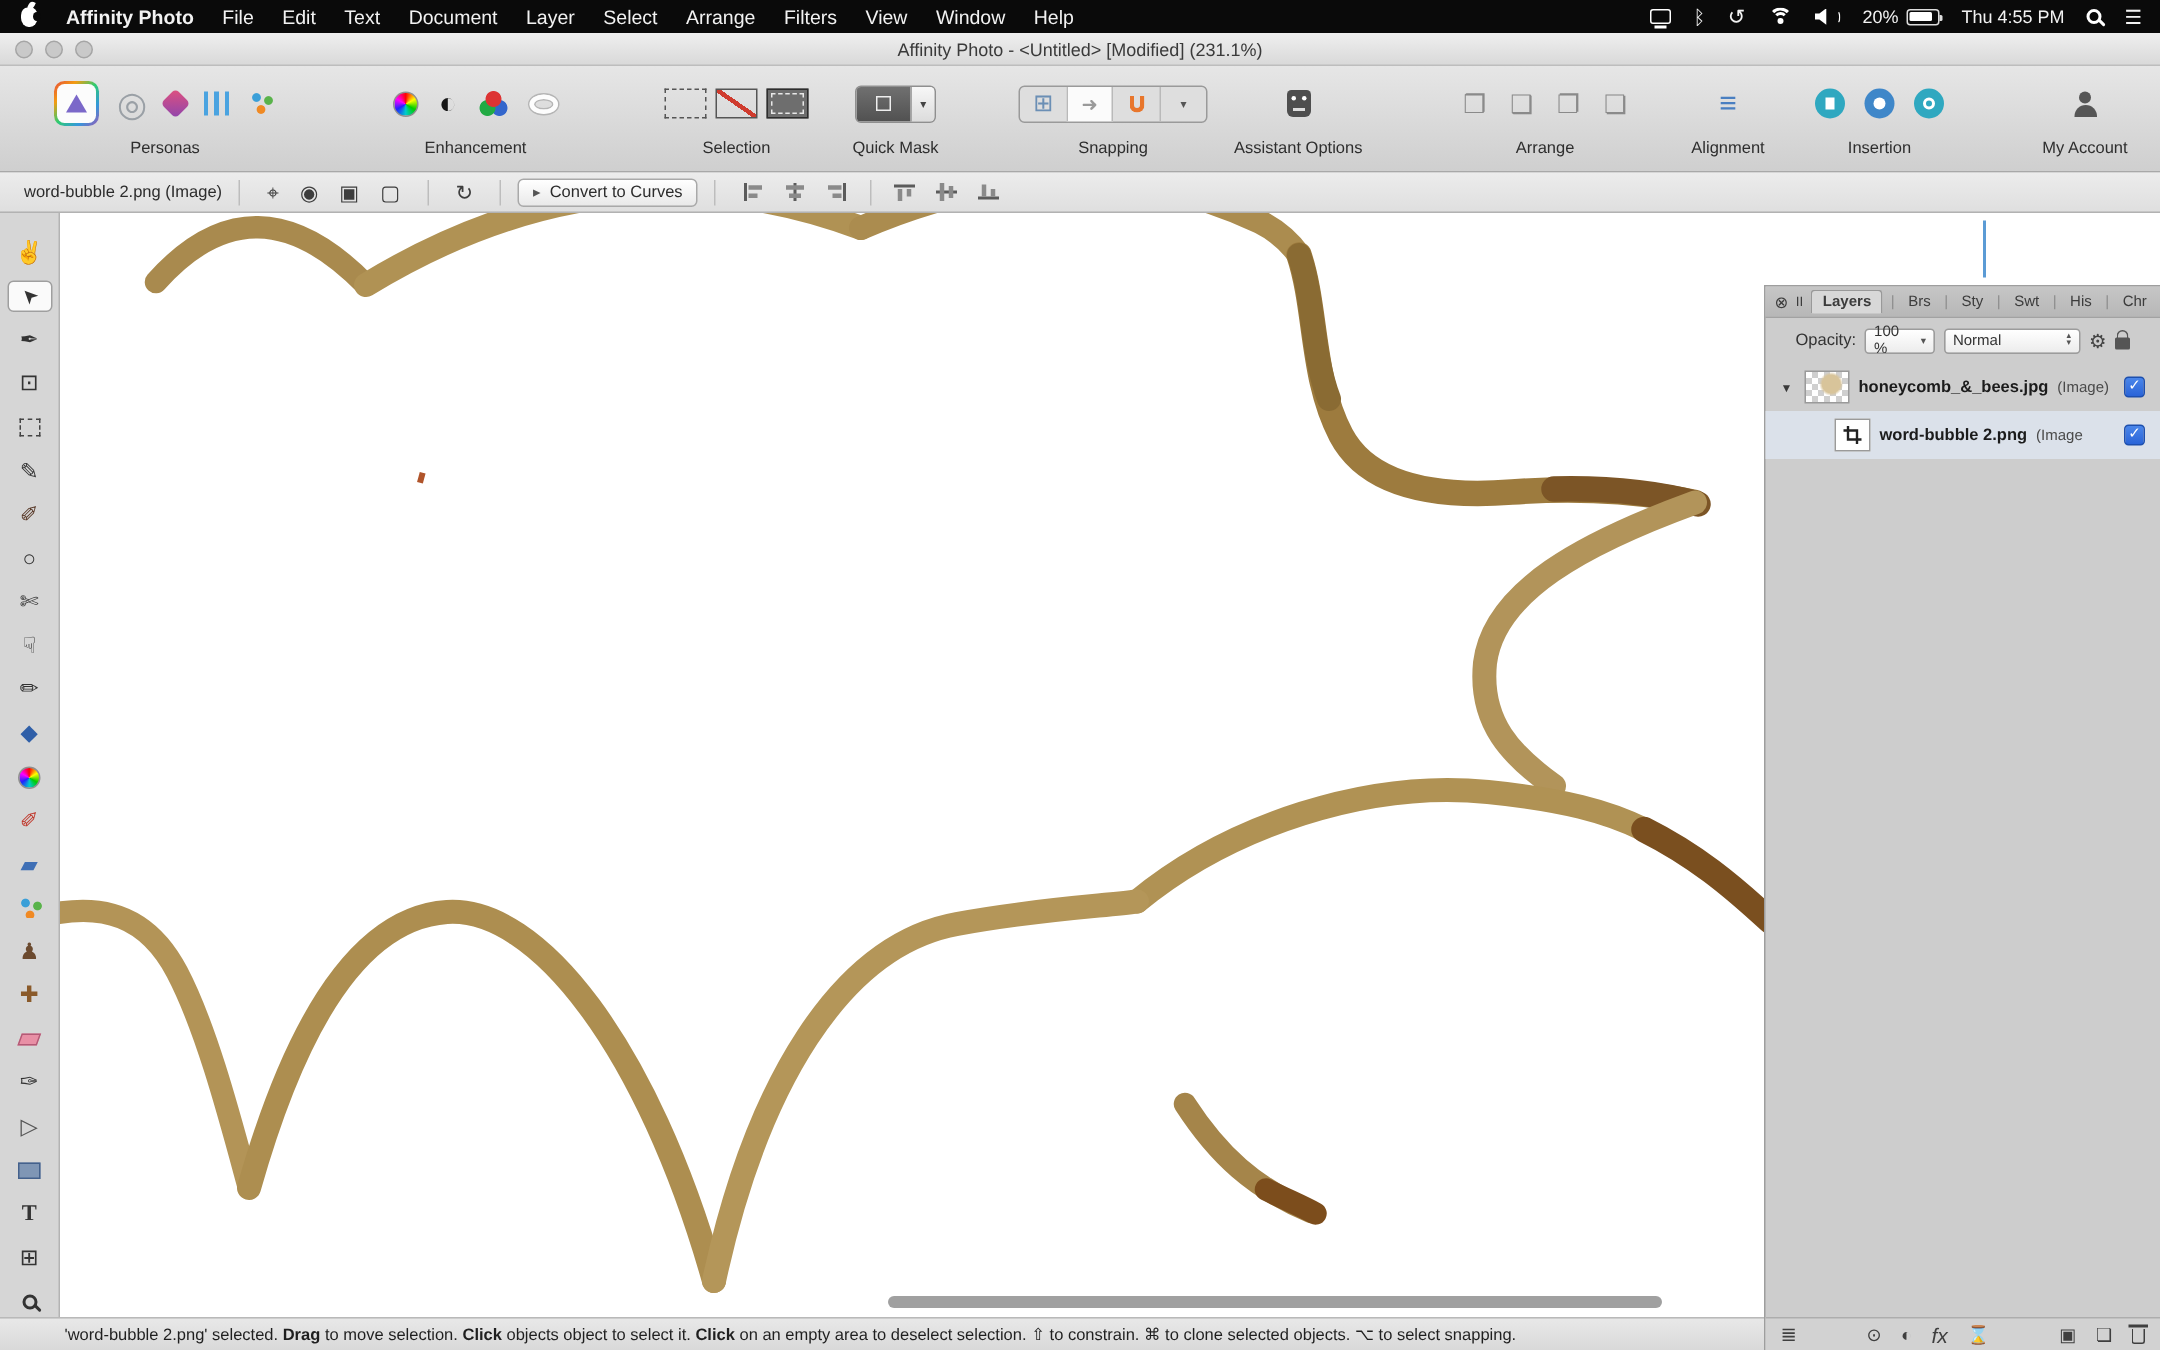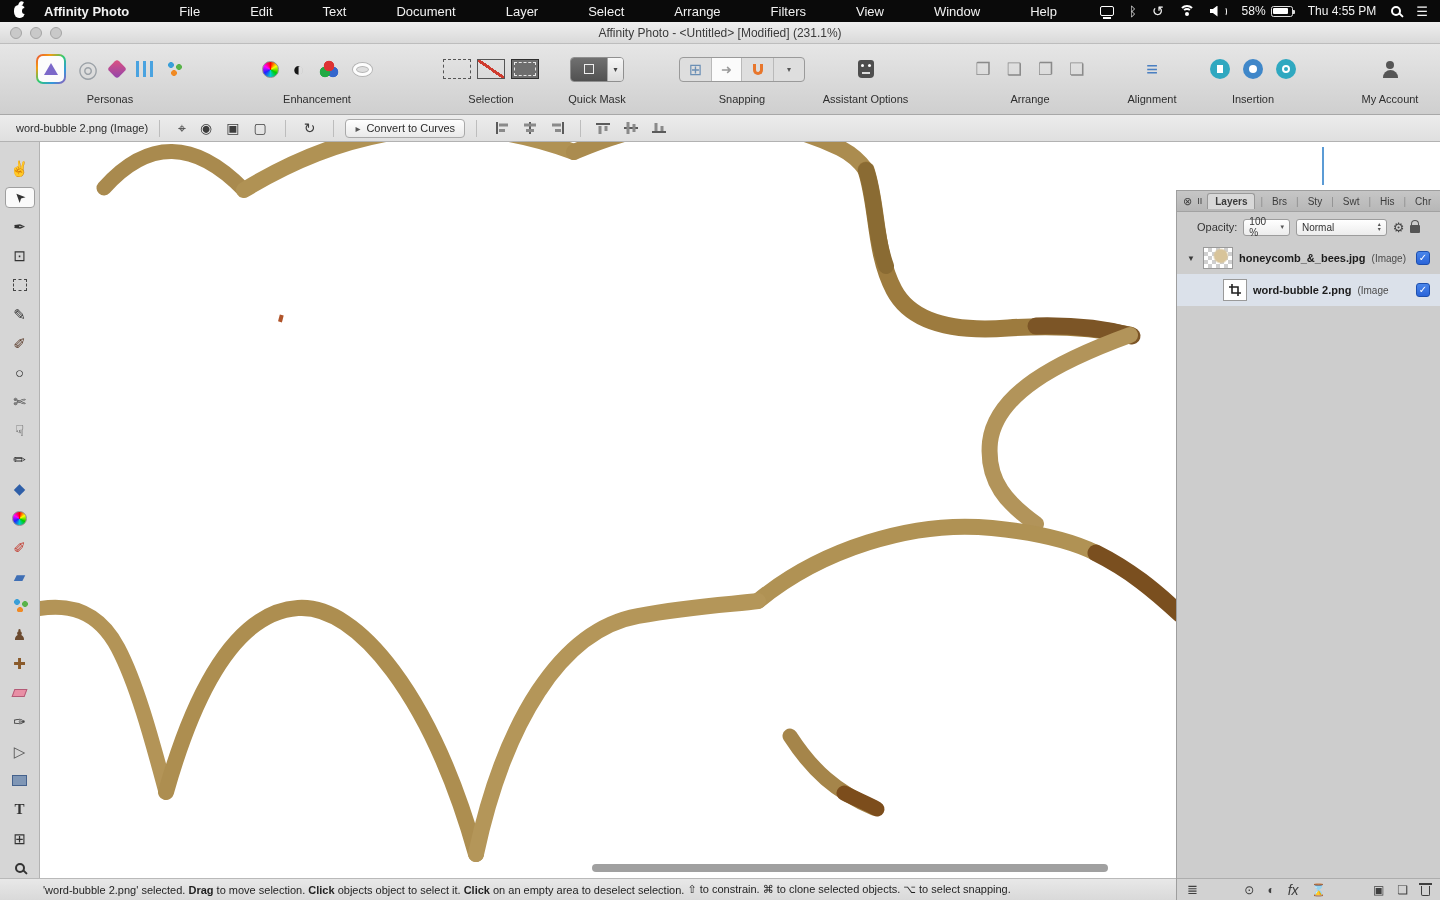--- a/index.html
+++ b/index.html
@@ -4,21 +4,21 @@
 <style>
   * { margin:0; padding:0; box-sizing:border-box; }
   html,body { width:1440px; height:900px; overflow:hidden; background:#d8d8d8;
               font-family:"Liberation Sans", sans-serif; }
 
   
   #menubar { position:absolute; left:0; top:0; width:1440px; height:22px; background:#0a0a0a;
              display:flex; align-items:center; color:#f2f2f2; font-size:13px; z-index:50; }
   #menubar .left { display:flex; align-items:center; gap:19px; padding-left:14px; }
   #menubar .appname { font-weight:bold; }
-  #menubar .mitem { cursor:default;margin-left:31px; }
+  #menubar .mitem { cursor:default; }
   #menubar .right { margin-left:auto; display:flex; align-items:center; gap:15px; padding-right:12px; font-size:12px; }
   .apple { width:11px; height:13px; background:#fff; border-radius:40% 40% 46% 46%; position:relative; }
   .apple::before { content:''; position:absolute; width:4px; height:5px; background:#fff; top:-4px; right:2px;
                    border-radius:60% 0 60% 0; transform:rotate(25deg); }
   .apple::after { content:''; position:absolute; width:5px; height:6px; background:#0a0a0a; border-radius:50%;
                   right:-2px; top:3px; }
   .disp { width:14px; height:10px; border:1.5px solid #fff; border-radius:2px; position:relative; }
   .disp::after { content:''; position:absolute; width:8px; height:1.5px; background:#fff; left:1.5px; bottom:-3.5px; }
   .wifi { position:relative; width:16px; height:12px; }
   .wifi i { position:absolute; border:2px solid transparent; border-top-color:#fff; border-radius:50%; }
@@ -203,21 +203,21 @@
     <span class="wifi">
         <i class="w1"></i>
         <i class="w2"></i>
         <i class="w3"></i>
       </span>
     <span style="display:inline-flex;align-items:center;">
       <span class="speaker"></span>
         <span class="spk-wave" style="margin-left:1px;"></span>
     </span>
     <span style="display:inline-flex;align-items:center;gap:5px;">
-      <span>58%</span>
+      <span>20%</span>
       <span class="batt">
           <i></i>
         </span>
     </span>
     <span>Thu 4:55 PM</span>
     <span class="mag white"></span>
     <span style="font-size:13px;">☰</span>
   </div>
 </div>
 

